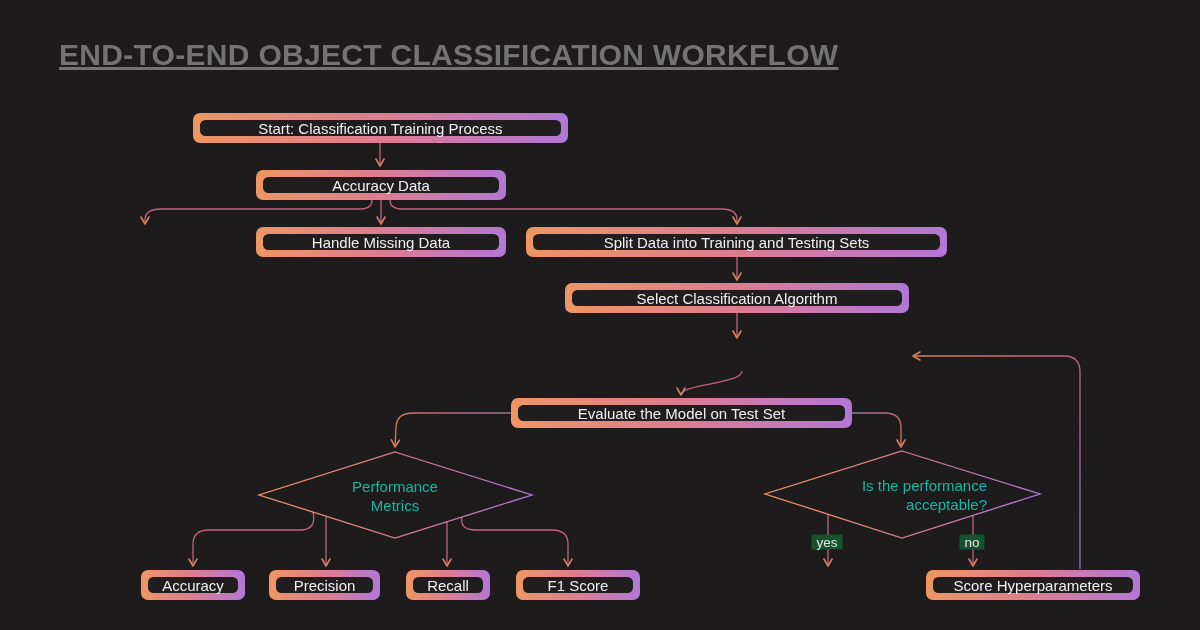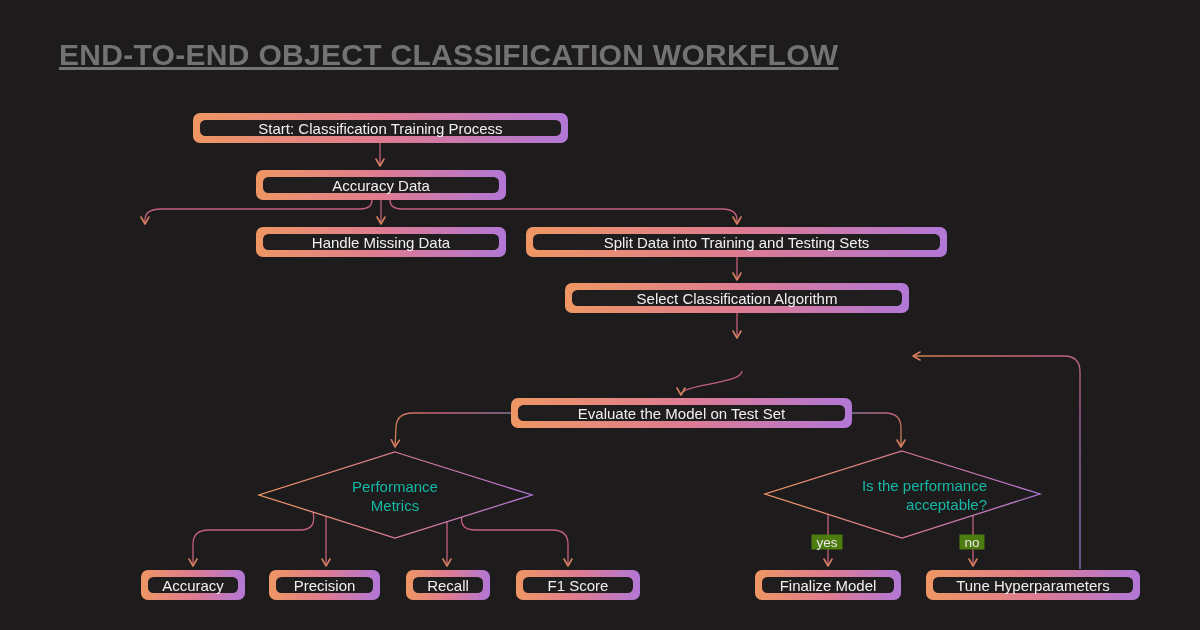--- a/index.html
+++ b/index.html
@@ -26,21 +26,21 @@
     display:flex;align-items:center;justify-content:center;
     color:#f2eff2;font-size:15px;white-space:nowrap;
   }
   .diamond-label{
     position:absolute;transform:translate(-50%,-50%);
     width:190px;text-align:center;color:#14b8a6;
     font-size:15px;line-height:1.28;
   }
   .edge-label{
     position:absolute;transform:translate(-50%,-50%);
-    background:#4d7c0f;padding:0 5px;
+    background:#14532d;padding:0 5px;
     color:#eae6ea;font-size:13.5px;
   }
 </style>
 </head>
 <body>
 
 <div class="canvas">
 
   <div class="title">END-TO-END OBJECT CLASSIFICATION WORKFLOW</div>
 
@@ -142,28 +142,23 @@
   <div class="node" style="left:406px;top:570px;width:84px;height:30px;">
     <div class="node-inner">
         <span>Recall</span>
       </div>
   </div>
   <div class="node" style="left:516px;top:570px;width:124px;height:30px;">
     <div class="node-inner">
         <span>F1 Score</span>
       </div>
   </div>
-  <div class="node" style="left:755px;top:570px;width:146px;height:30px;">
-    <div class="node-inner">
-        <span>Finalize Model</span>
-      </div>
-  </div>
   <div class="node" style="left:926px;top:570px;width:214px;height:30px;">
     <div class="node-inner">
-        <span>Tune Hyperparameters</span>
+        <span>Score Hyperparameters</span>
       </div>
   </div>
 
   <div class="diamond-label" style="left:395px;top:496px;width:130px;">Performance Metrics</div>
   <div class="diamond-label" style="left:902px;top:495px;width:170px;text-align:right;">Is the performance acceptable?</div>
 
   <div class="edge-label" style="left:827px;top:542px;">yes</div>
   <div class="edge-label" style="left:972px;top:542px;">no</div>
 
 </div>

